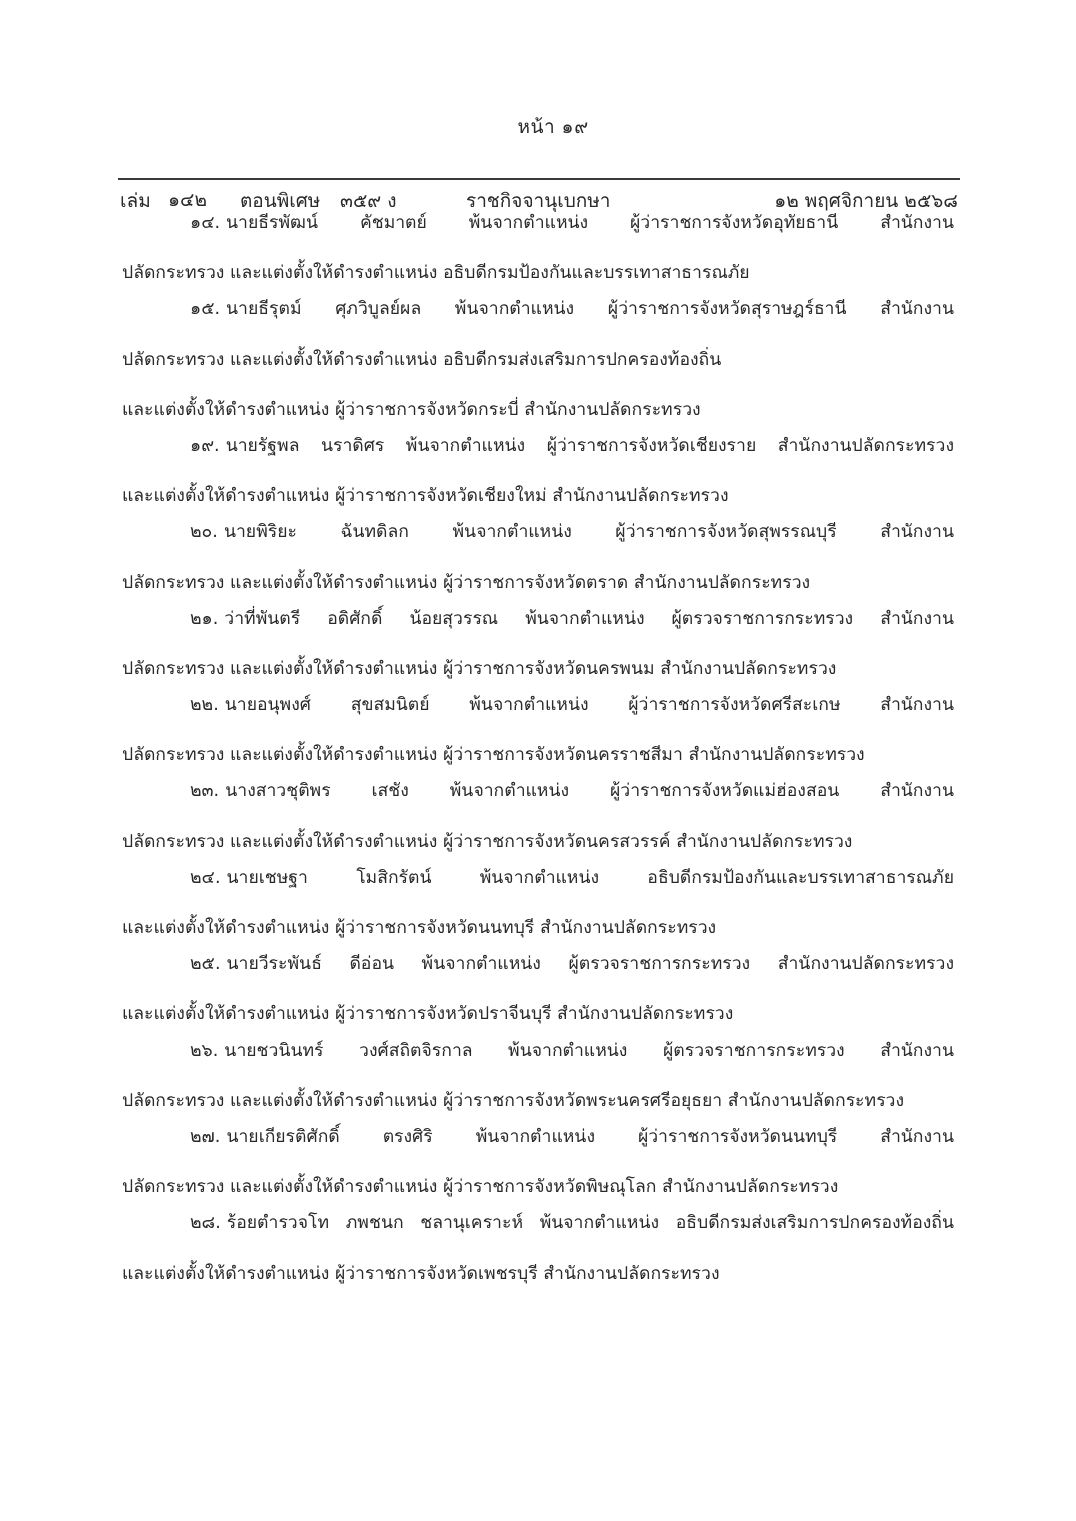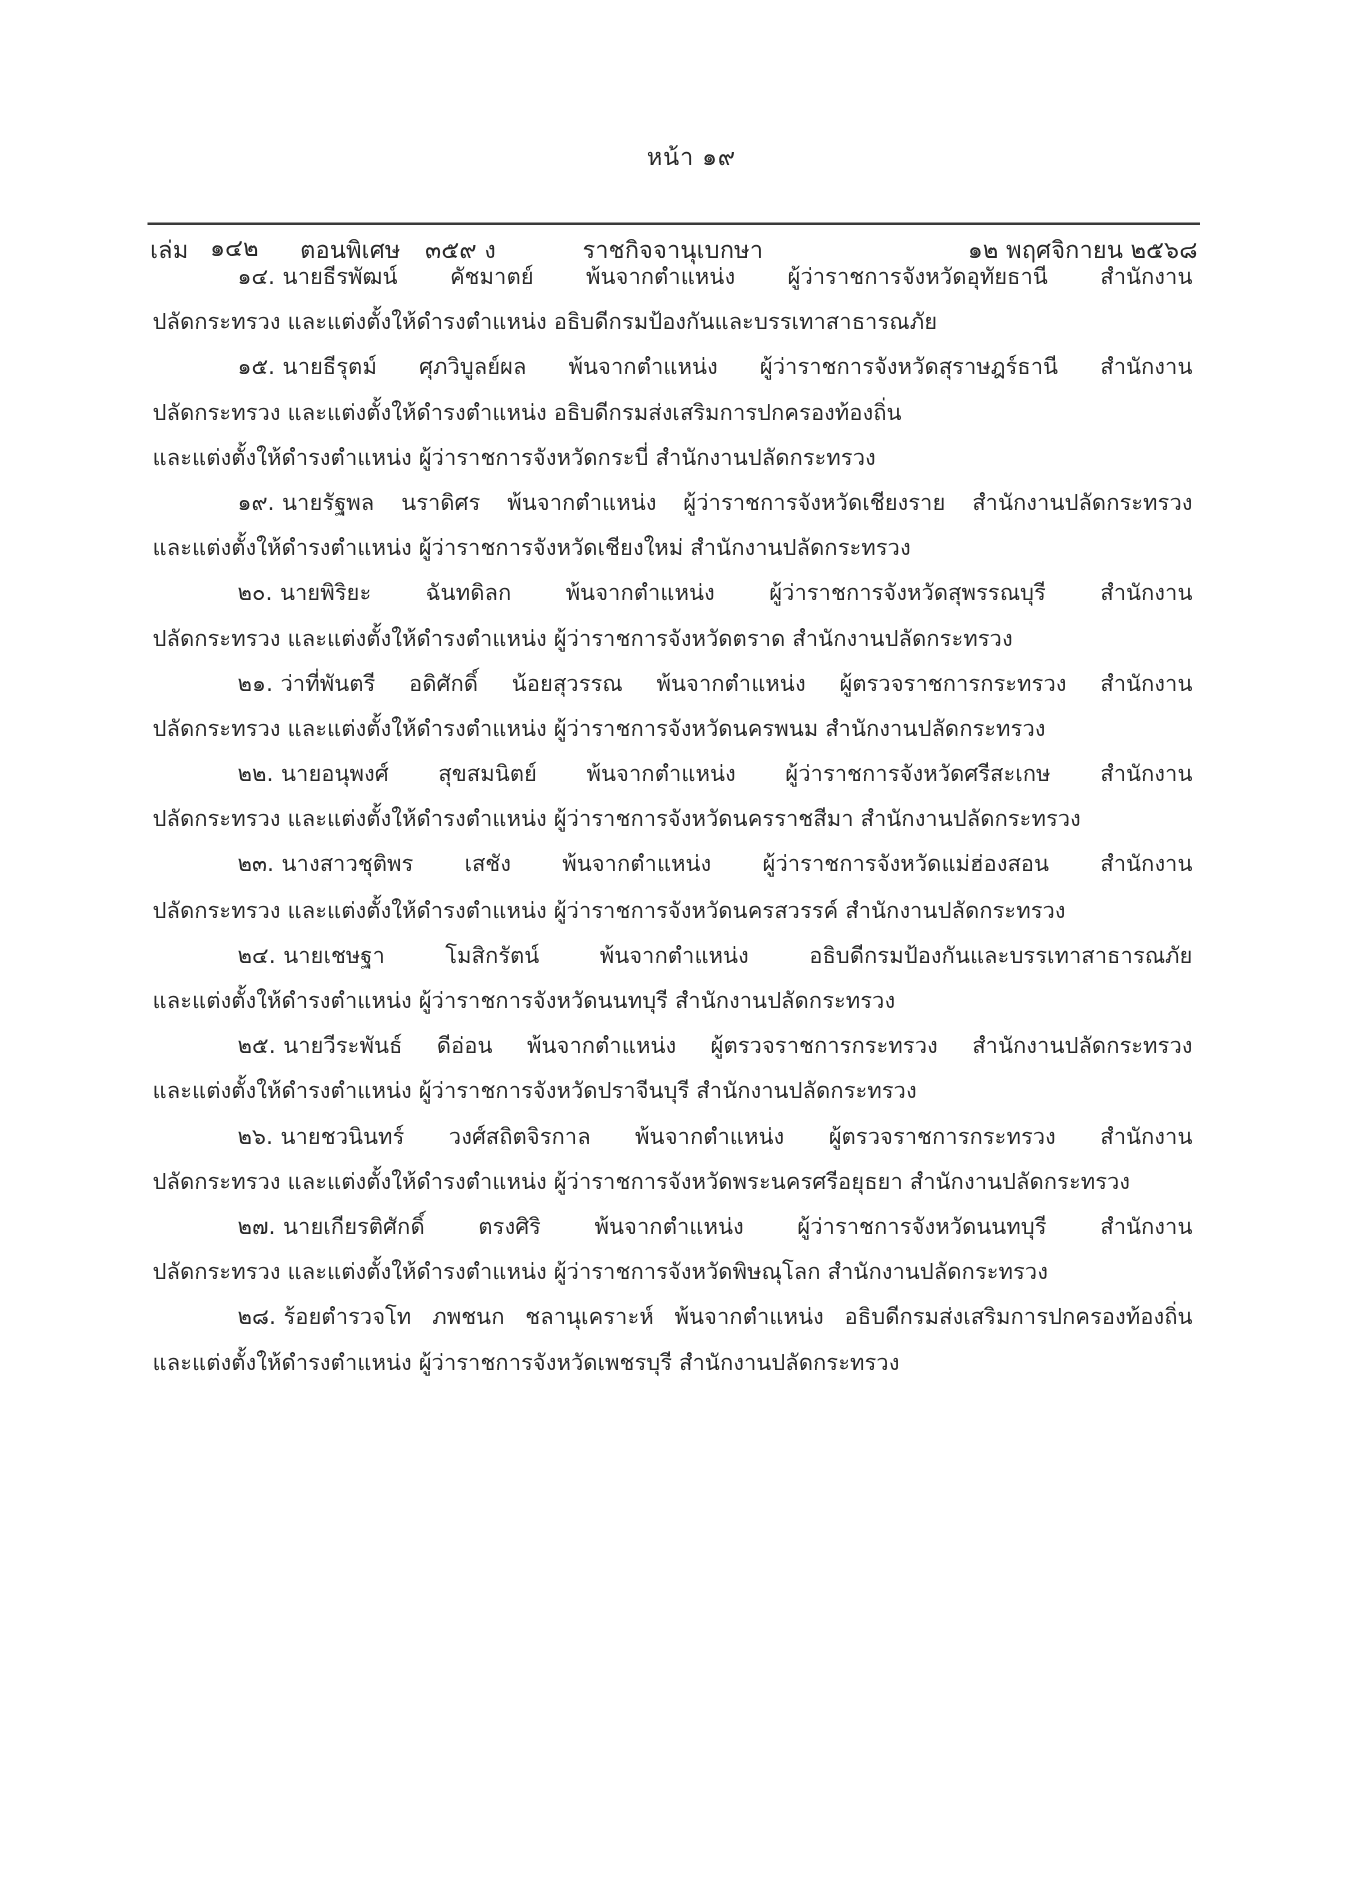--- a/index.html
+++ b/index.html
@@ -71,20 +71,21 @@
     white-space: nowrap;
     overflow: hidden;
   }
   .line.first {
     text-align: justify;
     text-align-last: justify;
     padding-left: 68px;
   }
   .line.second {
     text-align: left;
+    margin-top: 14px;
   }
   .num {
     margin-right: 6px;
   }
 </style>
 </head>
 <body>
 
 <div class="page-number">หน้า ๑๙</div>
 

